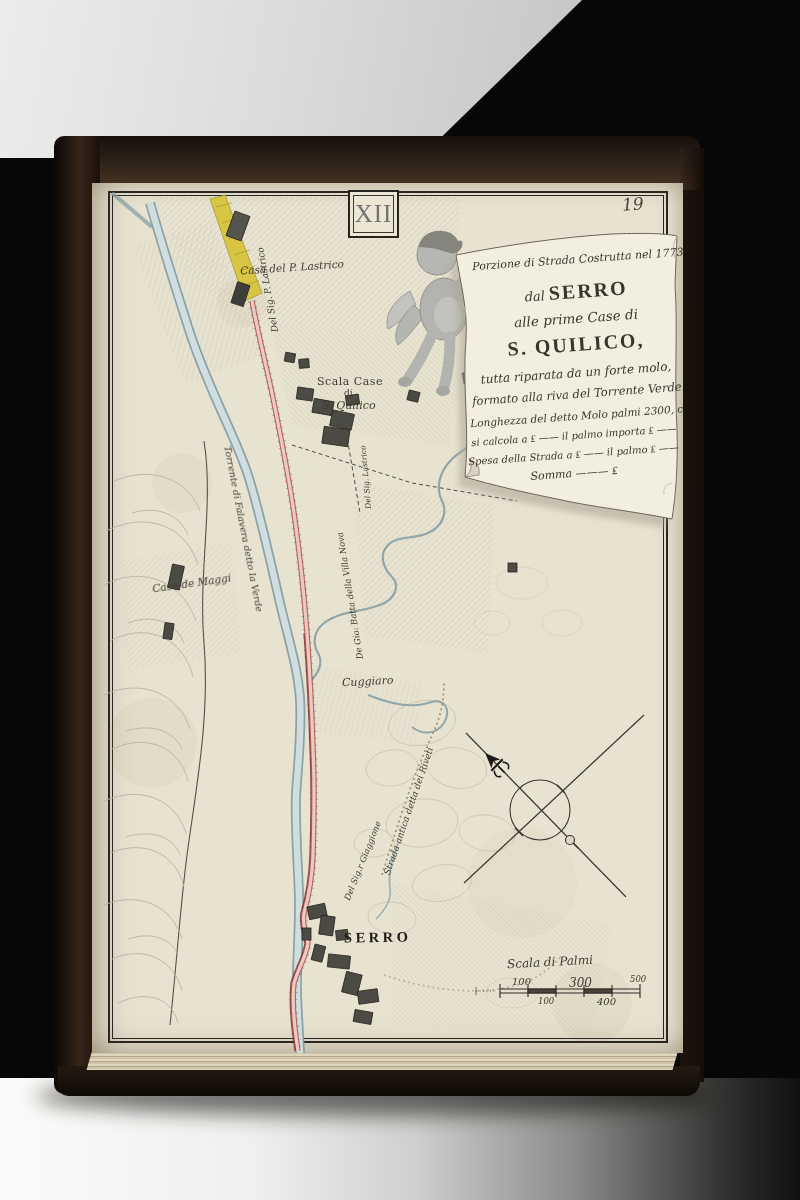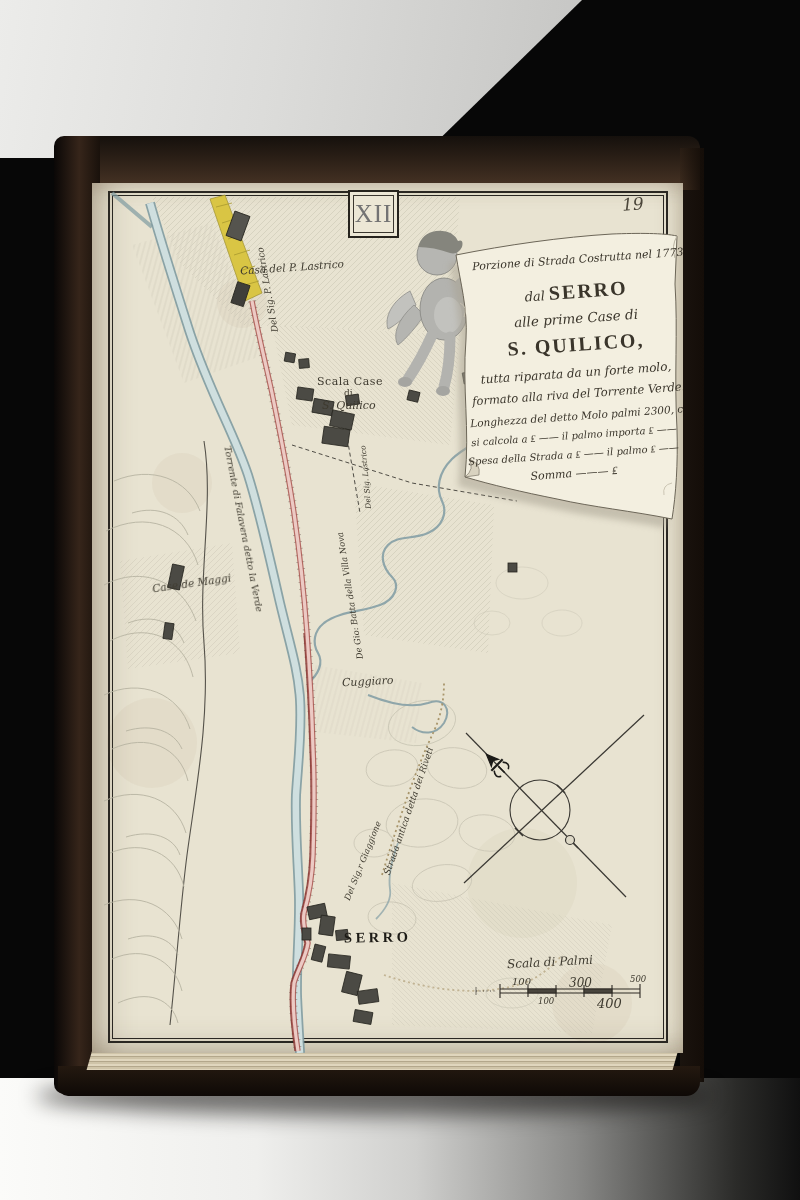--- a/index.html
+++ b/index.html
@@ -259,15 +259,15 @@
     <div class="lbl" style="left:290px;top:690px;font-size:9px;transform:rotate(-71deg);transform-origin:0 0;">Strada antica detta dei Riveti</div>
     <div class="lbl" style="left:250px;top:715px;font-size:8.5px;transform:rotate(-68deg);transform-origin:0 0;">Del Sig.r Giaggione</div>
     <div class="lbl" style="left:272px;top:326px;font-size:7.5px;transform:rotate(-95deg);transform-origin:0 0;">Del Sig. Lastrico</div>
     <div class="lbl caps" style="left:252px;top:746px;font-size:14.5px;letter-spacing:3.5px;color:#1d1b16;transform:rotate(-1deg);">SERRO</div>
 
     <div class="lbl" style="left:415px;top:772px;font-size:12px;transform:rotate(-3deg);">Scala di Palmi</div>
     <div class="lbl" style="left:420px;top:793px;font-size:10px;">100</div>
     <div class="lbl" style="left:477px;top:793px;font-size:12px;">300</div>
     <div class="lbl" style="left:538px;top:791px;font-size:8.5px;text-align:right;">500</div>
     <div class="lbl" style="left:446px;top:813px;font-size:8.5px;">100</div>
-    <div class="lbl" style="left:505px;top:813px;font-size:13px;">400</div>
+    <div class="lbl" style="left:505px;top:813px;font-size:10px;">400</div>
   </div>
 </div>
 
 </body></html>

